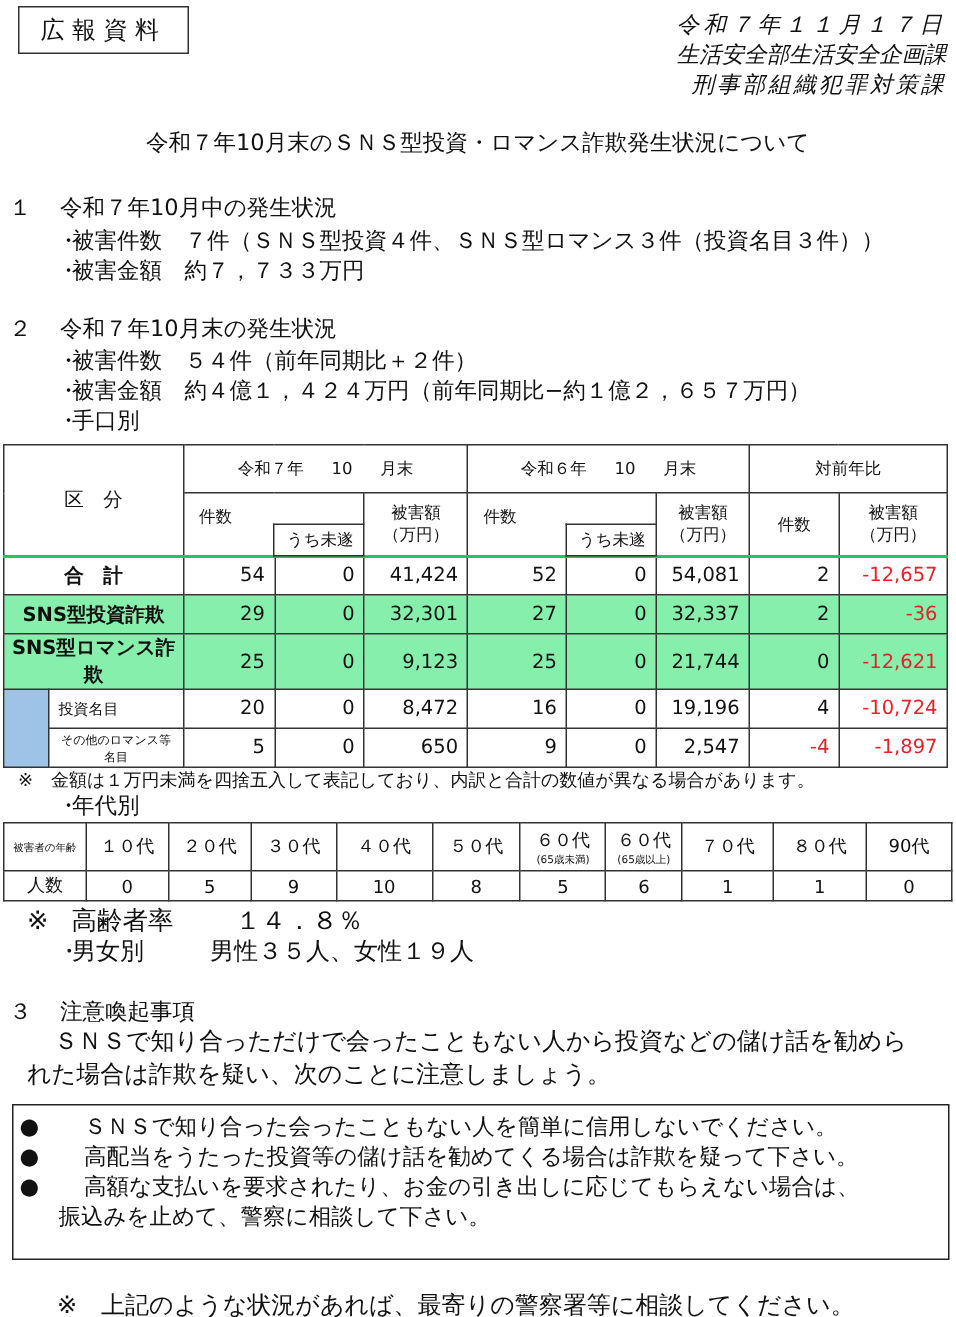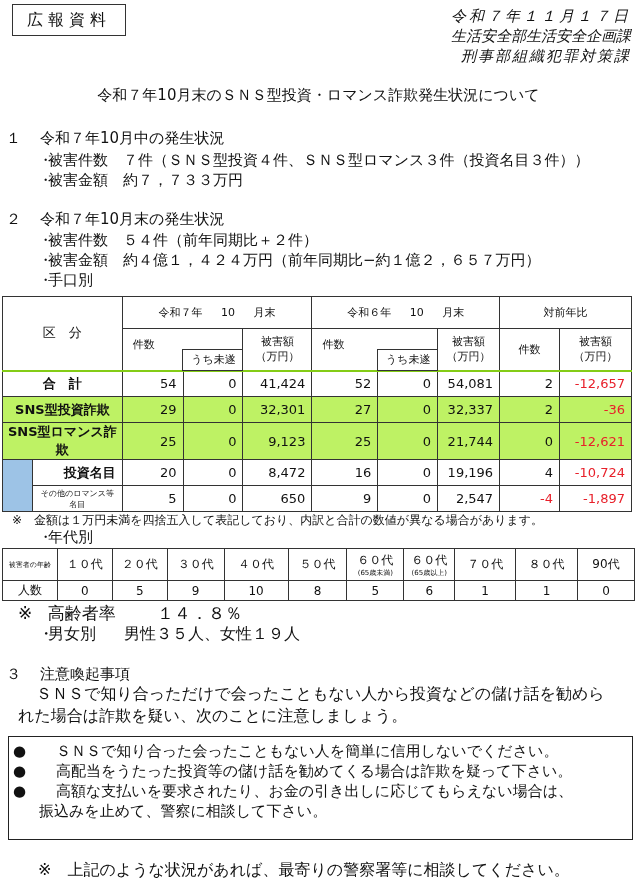--- a/index.html
+++ b/index.html
@@ -14,23 +14,23 @@
   .sec { font-size: 15px; line-height: 20px; }
   .sec-num { display: inline-block; width: 34px; }
   .bullet-line { font-size: 15px; line-height: 20px; }
   .bullet { display: inline-block; width: 48px; text-align: left; padding-left: 38px; }
   table { border-collapse: collapse; }
   .fraud-table { left: 2px; top: 296px; width: 630px; font-size: 11px; }
   .fraud-table td { border: 1px solid #333; height: 26px; padding: 0 6px; }
   .fraud-table .num { text-align: right; font-size: 13px; }
   .fraud-table .neg { color: #e8202a; }
   .fraud-table .hdr { text-align: center; }
-  .fraud-table .blue td.fill { background: #bef264; }
+  .fraud-table .blue td.fill { background: #86efac; }
   .fraud-table .cat { text-align: center; font-weight: bold; font-size: 13px; }
-  .fraud-table .sub { text-align: right; font-size: 13px; font-weight: bold; }
+  .fraud-table .sub { text-align: left; font-size: 10px; }
   .fraud-table .tiny { font-size: 8px; text-align: center; }
   .side-blue { background: #9dc3e6; }
   .note { font-size: 12px; left: 12px; top: 512px; }
   .age-table { left: 2px; top: 548px; width: 633px; font-size: 12px; }
   .age-table td { border: 1px solid #333; text-align: center; }
   .age-table .small { font-size: 7px; display: block; line-height: 8px; }
   .tiny-lbl { font-size: 7px; }
   .warn-box { left: 8px; top: 736px; width: 625px; height: 104px; border: 1px solid #222; padding: 4px 0 0 4px; font-size: 15px; line-height: 20px; }
   .dot { display: inline-block; width: 28px; }
 </style>
@@ -116,21 +116,21 @@
           <div>（万円）</div>
         </td>
     <td class="hdr" rowspan="2">件数</td>
     <td class="hdr" rowspan="2">
           <div>被害額</div>
           <div>（万円）</div>
         </td>
   </tr>
   <tr style="height:21px;"></tr>
 
-  <tr style="border-top:2px solid #84cc16;margin-top:30px;">
+  <tr style="border-top:2px solid #22c55e;margin-top:30px;">
     <td colspan="2" class="cat">合　計</td>
     <td class="num">54</td>
     <td class="num">0</td>
     <td class="num">41,424</td>
     <td class="num">52</td>
     <td class="num">0</td>
     <td class="num">54,081</td>
     <td class="num">2</td>
     <td class="num neg">-12,657</td>
   </tr>
@@ -231,21 +231,21 @@
   </tr>
 </tbody>
   </table>
 
 <div class="abs" style="left:18px; top:602px; font-size:17px;">
   <span>※</span>
   <span style="margin-left:10px;">高齢者率</span>
   <span style="margin-left:36px;">１４．８％</span>
 </div>
 <div class="abs" style="left:0; top:624px; font-size:16px;">
-  <span class="bullet">・</span><span>男女別</span><span style="margin-left:28px;">男性３５人、女性１９人</span>
+  <span class="bullet">・</span><span>男女別</span><span style="margin-left:44px;">男性３５人、女性１９人</span>
 </div>
 
 <div class="abs sec" style="left:6px; top:664px;">
   <span class="sec-num">３</span><span>注意喚起事項</span>
 </div>
 <div class="abs sec" style="left:20px; top:684px; font-size:16px;">　ＳＮＳで知り合っただけで会ったこともない人から投資などの儲け話を勧めら</div>
 <div class="abs sec" style="left:18px; top:706px; font-size:16px;">れた場合は詐欺を疑い、次のことに注意しましょう。</div>
 
 <div class="abs warn-box">
   <div><span class="dot">●</span><span>　ＳＮＳで知り合った会ったこともない人を簡単に信用しないでください。</span></div>

